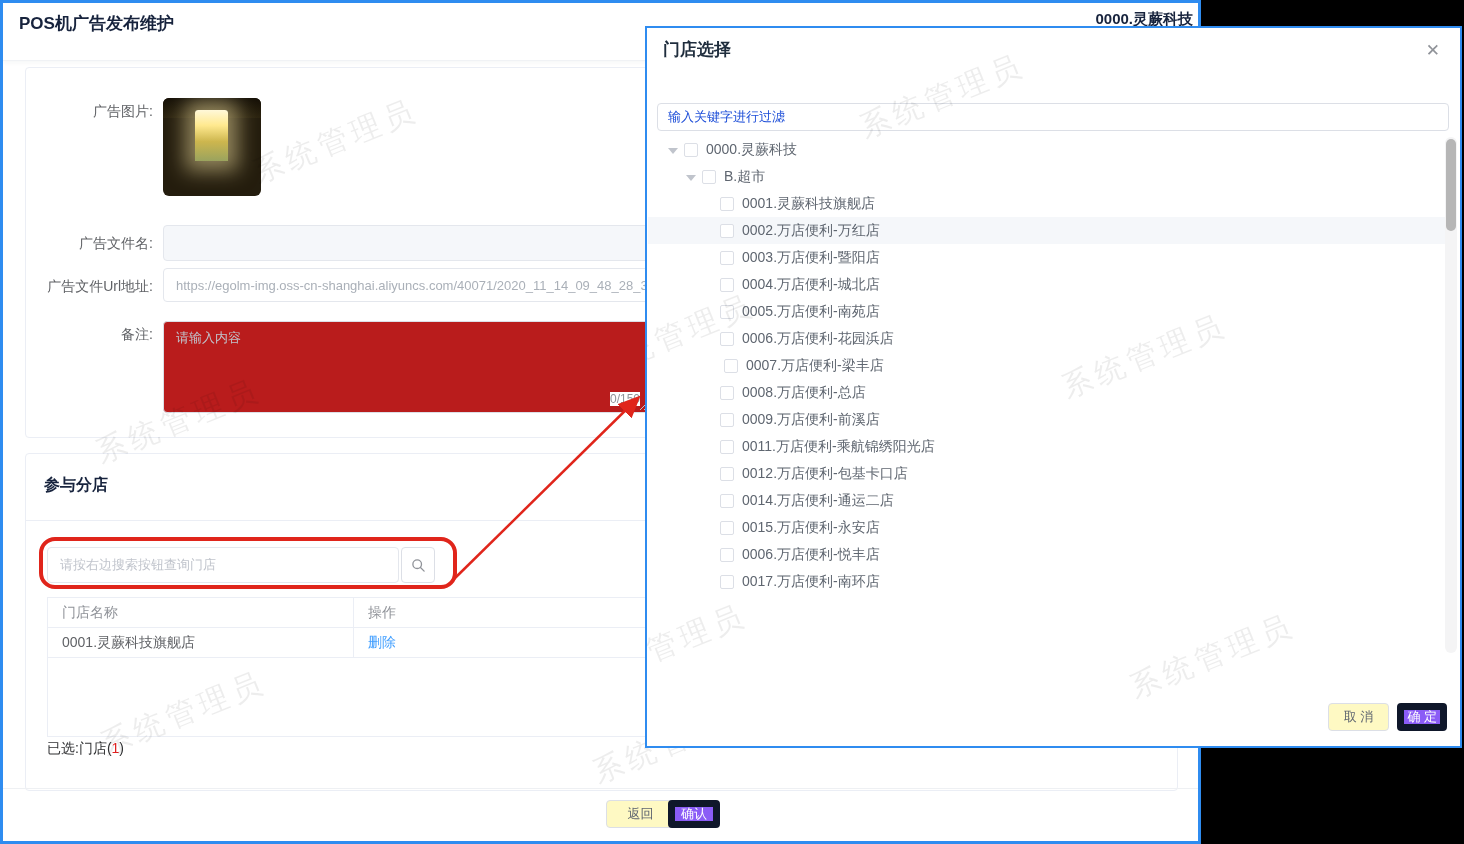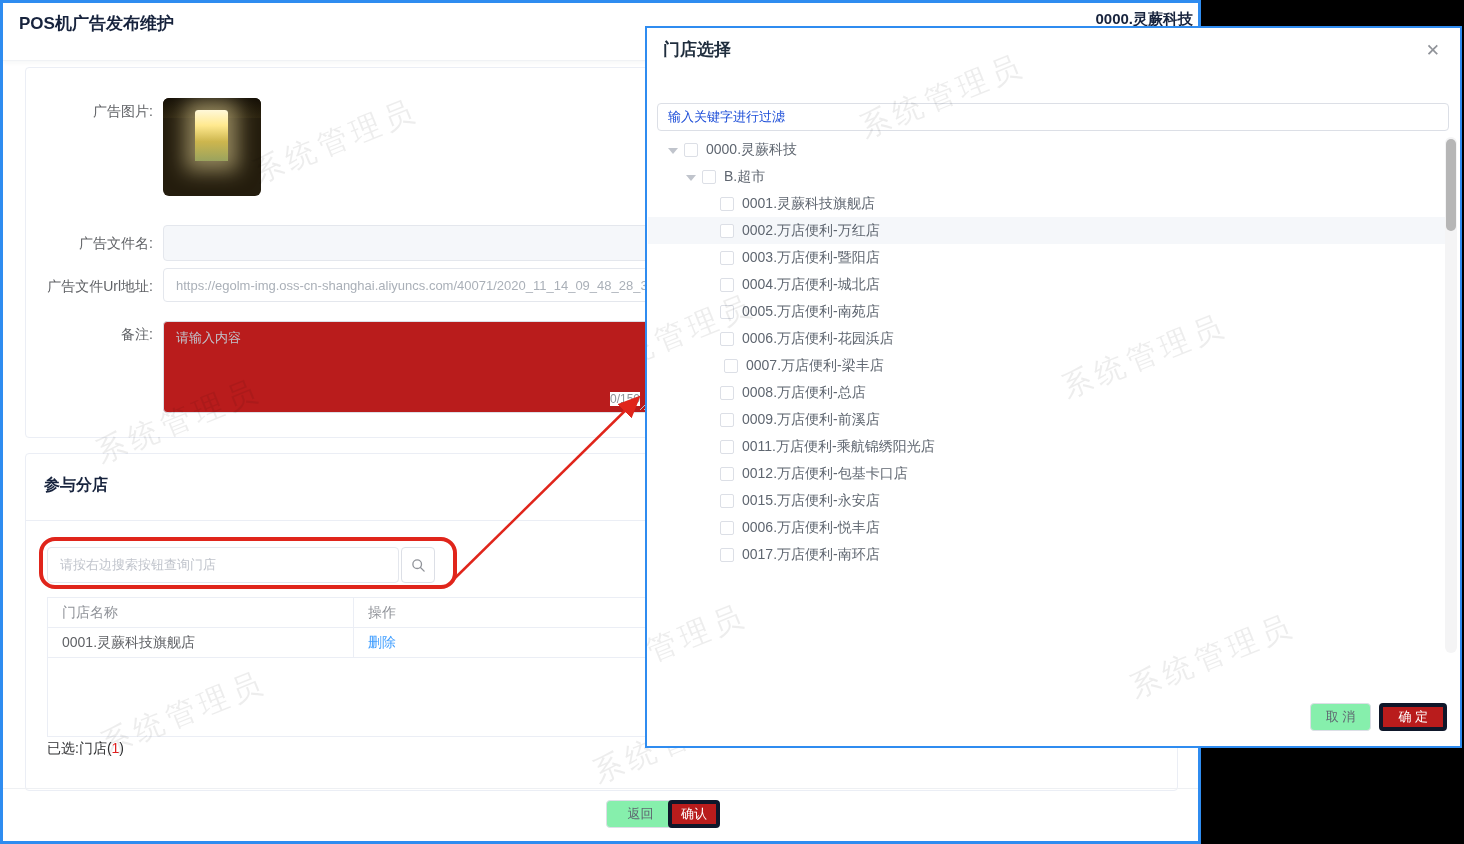--- a/index.html
+++ b/index.html
@@ -65,22 +65,22 @@
   .bt-head .bt-cell { color:#909399; }
   .bt-body .bt-cell { color:#606266; }
   .link { color:#409eff; cursor:pointer; }
 
   .selected-line { position:absolute; left:21px; top:286px; font-size:14px; color:#303133; }
   .count-red { color:#e02020; }
 
   .main-footer-divider { position:absolute; left:0; top:785px; width:100%; height:1px; background:#eef0f3; }
   .btn { height:28px; border-radius:4px; font-size:13px; display:inline-flex; align-items:center;
          justify-content:center; cursor:pointer; white-space:nowrap; }
-  .btn-plain { background:#86efac; border:1px solid #dcdfe6; color:#5f6670; padding:0 15px; }
-  .btn-primary { background:#b91c1c; border:4px solid #0f172a; color:#fff; padding:0 15px; }
+  .btn-plain { background:#fef9c3; border:1px solid #dcdfe6; color:#5f6670; padding:0 15px; }
+  .btn-primary { background:#8b5cf6; border:7px solid #0f172a; color:#fff; padding:0 3px; }
   .back-btn { position:absolute; left:603px; top:797px; width:69px; }
   .confirm-btn { position:absolute; left:665px; top:797px; width:52px; }
 
   
   .annotation { position:absolute; left:0; top:0; width:1201px; height:844px; z-index:40; pointer-events:none; }
 
   
   .watermark { position:absolute; font-size:30px; color:rgba(0,0,0,.07); letter-spacing:5px;
                transform:rotate(-22deg); white-space:nowrap; pointer-events:none; z-index:6; }
 
@@ -267,20 +267,25 @@
           <span class="tree-label">0011.万店便利-乘航锦绣阳光店</span>
         </div>
         <div class="tree-row" style="padding-left: 54px;">
           <span class="caret hidden-caret"></span>
           <span class="checkbox"></span>
           <span class="tree-label">0012.万店便利-包基卡口店</span>
         </div>
         <div class="tree-row" style="padding-left: 54px;">
           <span class="caret hidden-caret"></span>
           <span class="checkbox"></span>
+          <span class="tree-label">0014.万店便利-通运二店</span>
+        </div>
+        <div class="tree-row" style="padding-left: 54px;">
+          <span class="caret hidden-caret"></span>
+          <span class="checkbox"></span>
           <span class="tree-label">0015.万店便利-永安店</span>
         </div>
         <div class="tree-row" style="padding-left: 54px;">
           <span class="caret hidden-caret"></span>
           <span class="checkbox"></span>
           <span class="tree-label">0006.万店便利-悦丰店</span>
         </div>
         <div class="tree-row" style="padding-left: 54px;">
           <span class="caret hidden-caret"></span>
           <span class="checkbox"></span>

